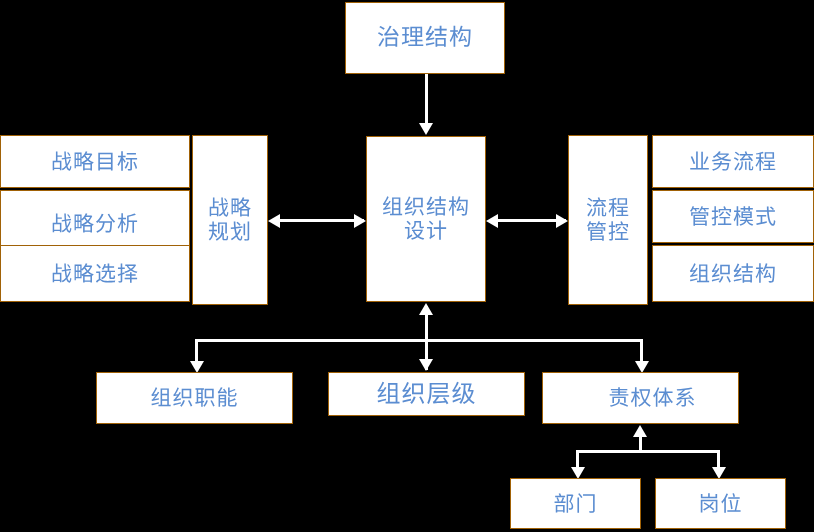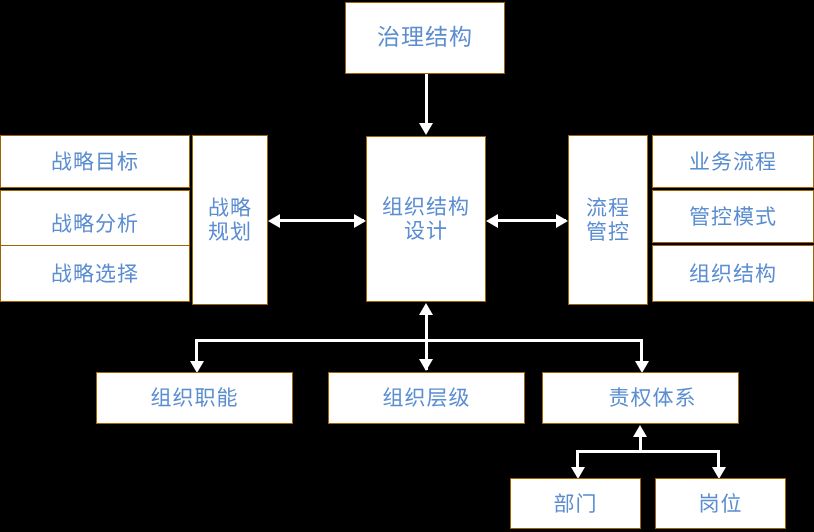--- a/index.html
+++ b/index.html
@@ -36,21 +36,21 @@
   .n-center      { left: 366px; top: 136px; width: 120px; height: 166px; font-size: 21px; }
   .n-strat-plan  { left: 192px; top: 135px; width: 76px;  height: 170px; font-size: 21px; }
   .n-strat-1     { left: 0px;   top: 135px; width: 190px; height: 53px;  font-size: 21px; }
   .n-strat-2     { left: 0px;   top: 190px; width: 190px; height: 68px;  font-size: 21px; }
   .n-strat-3     { left: 0px;   top: 245px; width: 190px; height: 57px;  font-size: 21px; }
   .n-proc-ctrl   { left: 568px; top: 135px; width: 80px;  height: 170px; font-size: 21px; }
   .n-proc-1      { left: 652px; top: 135px; width: 162px; height: 53px;  font-size: 21px; }
   .n-proc-2      { left: 652px; top: 190px; width: 162px; height: 53px;  font-size: 21px; }
   .n-proc-3      { left: 652px; top: 245px; width: 162px; height: 57px;  font-size: 21px; }
   .n-func        { left: 96px;  top: 372px; width: 197px; height: 52px;  font-size: 21px; }
-  .n-level       { left: 328px; top: 372px; width: 197px; height: 52px;  font-size: 21px; }
+  .n-level       { left: 328px; top: 372px; width: 197px; height: 44px;  font-size: 24px; }
   .n-auth        { left: 542px; top: 372px; width: 197px; height: 52px;  font-size: 21px; padding-left: 24px; }
   .n-dept        { left: 510px; top: 478px; width: 131px; height: 51px;  font-size: 21px; }
   .n-post        { left: 655px; top: 478px; width: 131px; height: 51px;  font-size: 21px; }
 
   .conn {
     position: absolute;
     background: #ffffff;
   }
   .h-line { height: 3px; }
   .v-line { width: 3px; }

